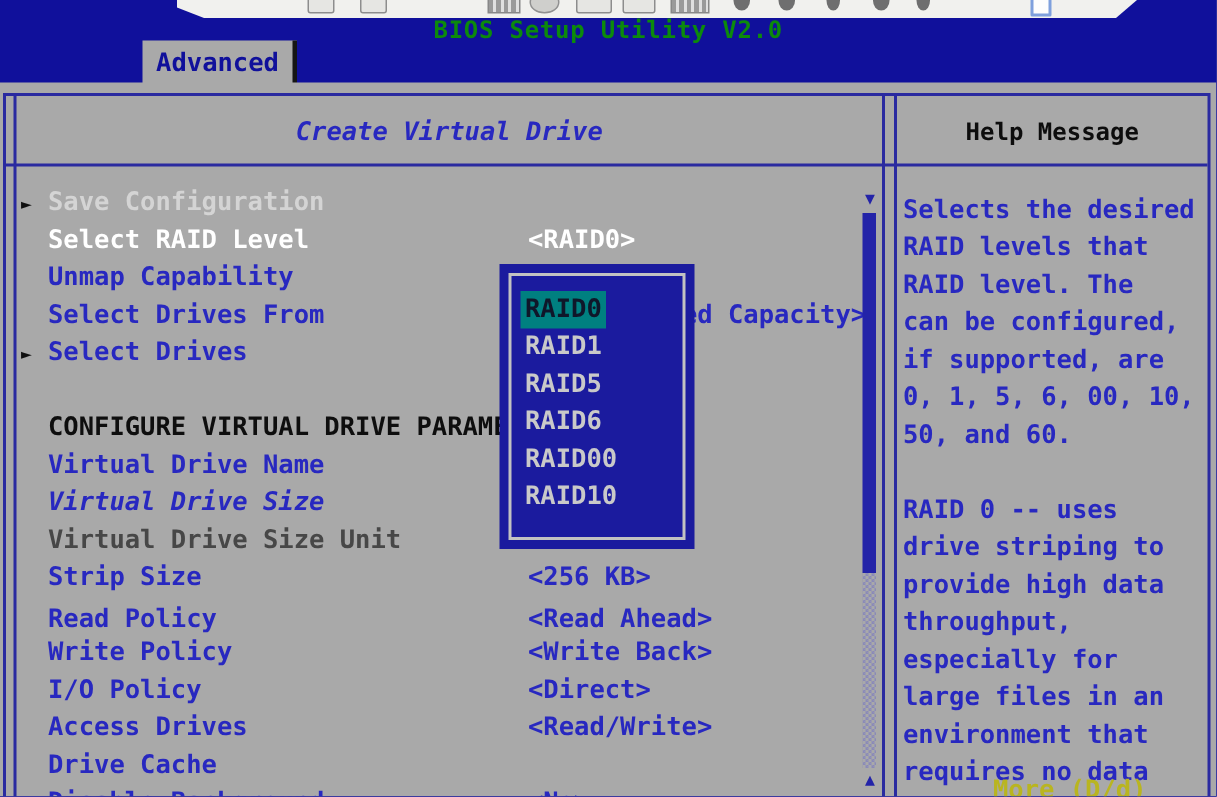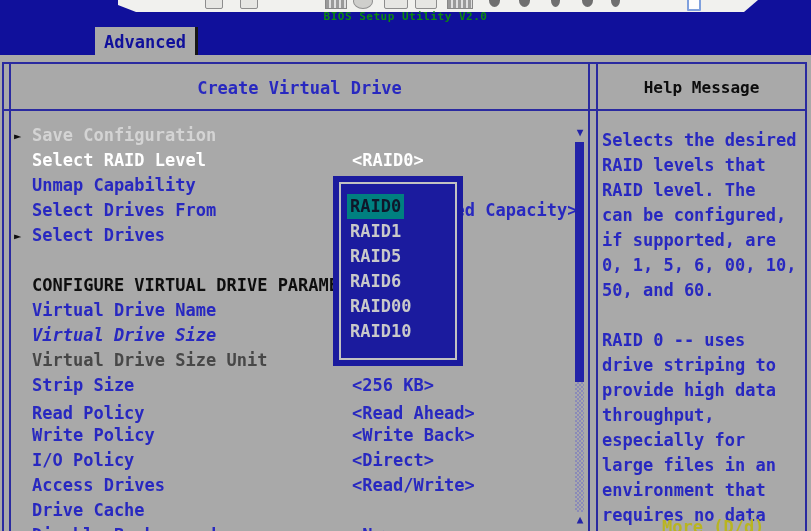--- a/index.html
+++ b/index.html
@@ -10,31 +10,31 @@
   #toolbar-strip{position:absolute;left:118px;top:0;width:642px;height:12px;background:#f1f1ee;
                  clip-path:polygon(0 0,640px 0,626px 12px,18px 12px,0 5px);}
   .tb-icon{position:absolute;top:-6px;height:13px;}
   .tb-rect{background:#e6e6e3;border:1.5px solid #8d8d8d;border-radius:2px;}
   .tb-grid{background:repeating-linear-gradient(90deg,#9a9a9a 0 3px,#e0e0e0 3px 5px);border:1px solid #888;}
   .tb-ellipse{background:#cfcfcc;border:1.5px solid #909090;border-radius:50%;}
   .tb-dot{background:#6f6f6f;border-radius:50%;}
   .tb-square{background:#fdfdfd;border:2px solid #7fa0dd;border-radius:1px;}
   
   #bios-title{position:absolute;left:0;top:10px;width:811px;text-align:center;
-              font-size:11px;letter-spacing:.5px;color:#0c8a0c;}
+              font-size:16px;letter-spacing:.5px;color:#0c8a0c;}
   #tab-advanced{position:absolute;left:95px;top:27px;width:100px;height:30px;background:#a9a9a9;
                 color:#10109b;font-size:17px;line-height:30px;text-align:center;
                 border-right:3px solid #151515;}
   
   #main-bg{position:absolute;left:0;top:55px;width:811px;height:476px;background:#a9a9a9;}
   #outer-box{position:absolute;left:2px;top:62px;width:801px;height:480px;border:2px solid #2a2aa0;}
   .vline{position:absolute;top:62px;height:480px;width:2px;background:#2a2aa0;}
   #header-underline{position:absolute;left:2px;top:109px;width:803px;height:2px;background:#2a2aa0;}
   #pane-title{position:absolute;left:11px;top:78px;width:577px;text-align:center;
-              font-size:17px;color:#2828c0;}
+              font-size:17px;color:#2828c0;font-style:italic;}
   #help-title{position:absolute;left:598px;top:78px;width:207px;text-align:center;
               font-size:16px;color:#0d0d0d;}
   
   .opt-row{position:absolute;left:14px;width:565px;height:22px;line-height:22px;font-size:17px;white-space:pre;}
   .opt-arrow{position:absolute;left:0;top:1px;font-size:12px;color:#101010;}
   .opt-label{position:absolute;left:18px;}
   .opt-value{position:absolute;left:338px;white-space:pre;}
   .st-normal{color:#2828c0;}
   .st-selected{color:#ffffff;}
   .st-muted{color:#d4d4d4;}

